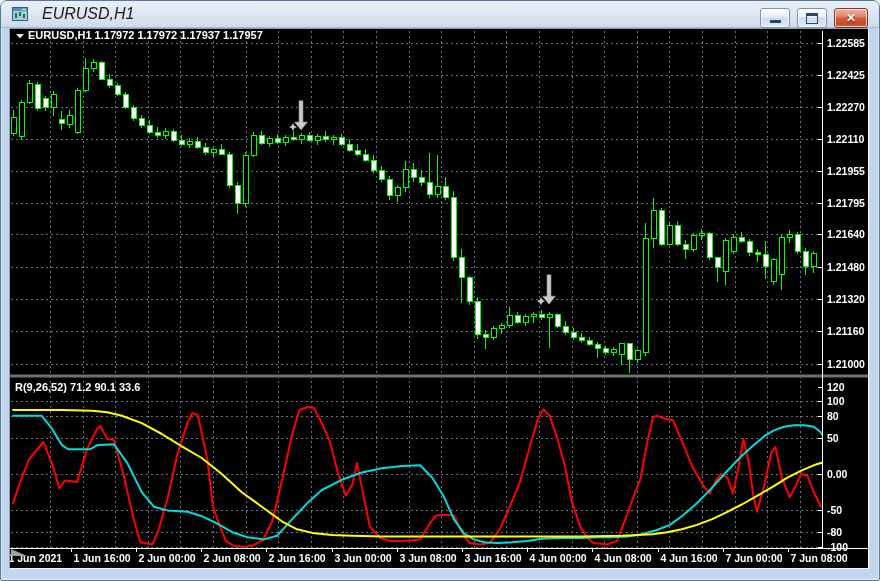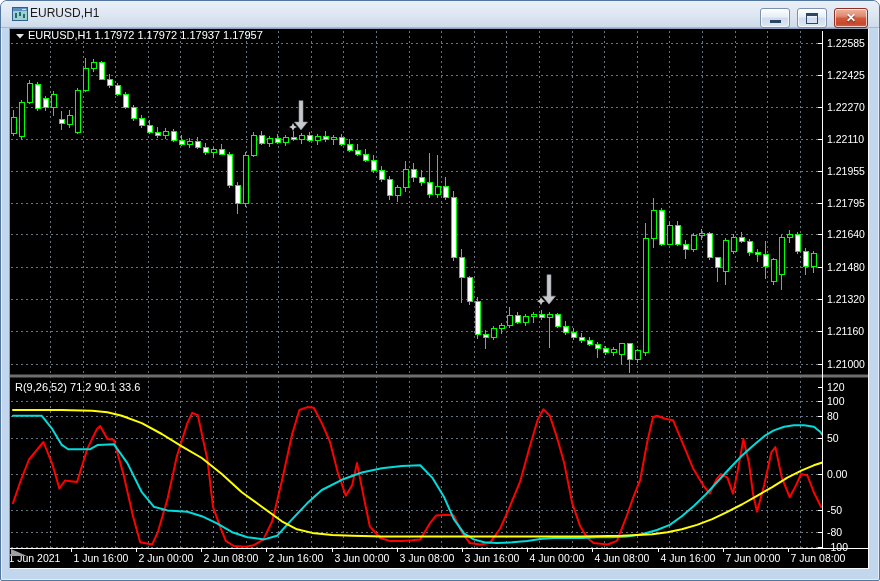--- a/index.html
+++ b/index.html
@@ -1,27 +1,27 @@
 <!DOCTYPE html>
 <html><head>
 <meta charset="utf-8">
 <style>
   html,body{margin:0;padding:0;background:#ffffff;}
   body{width:880px;height:581px;overflow:hidden;font-family:"Liberation Sans",sans-serif;}
   .window{position:relative;width:878px;height:579px;background:#c2d7ee;border:1px solid #54779e;border-radius:7px 7px 2px 2px;box-shadow:inset 0 0 0 1px rgba(255,255,255,.55);}
   .titlebar{position:absolute;left:0;top:0;width:100%;height:26px;background:linear-gradient(180deg,#eaf0f8,#dde6f2 55%,#cfdbea);border-radius:6px 6px 0 0;border-bottom:1px solid #a9bacf;}
   .app-icon{position:absolute;left:11px;top:5px;width:16px;height:16px;}
-  .title{position:absolute;left:29px;top:0;line-height:25px;font-size:12px;color:#1a1a1a;}
+  .title{position:absolute;left:41px;top:0;line-height:25px;font-size:16px;color:#1a1a1a;font-style:italic;}
   .win-buttons{position:absolute;right:11px;top:7px;display:flex;gap:7px;}
   .wbtn{display:flex;align-items:center;justify-content:center;width:28px;height:18px;border:1px solid #7d91ab;border-radius:3px;background:linear-gradient(180deg,#fdfeff,#e7eef8 45%,#cfdcee 50%,#dfe9f5);box-shadow:inset 0 0 0 1px rgba(255,255,255,.7);cursor:default;}
   .wbtn.close{width:32px;border-color:#8c3022;background:linear-gradient(180deg,#f0b2a0,#e08a72 40%,#d05a3c 52%,#c8472b 82%,#d3674c);}
   .glyph-min{display:block;width:11px;height:3px;margin-top:7px;background:#2b4765;}
   .glyph-max{display:block;width:10px;height:9px;border:1px solid #2b4765;box-shadow:inset 0 2px 0 #2b4765;background:transparent;}
   .glyph-close{color:#ffffff;font-size:12px;font-weight:bold;line-height:1;text-shadow:0 1px 1px #5c1a10;}
-  .chart-frame{position:absolute;left:8px;top:27px;width:858px;height:539px;background:#000;border-right:1px solid #f8fbfe;border-bottom:1px solid #f8fbfe;border-top:1px solid #8ba0b8;border-left:1px solid #8ba0b8;box-sizing:content-box;}
+  .chart-frame{position:absolute;left:8px;top:27px;width:858px;height:539px;background:#000;border-right:1px solid #f8fbfe;border-bottom:1px solid #f8fbfe;border-top:1px solid #8ba0b8;border-left:1px solid #8ba0b8;box-sizing:content-box;font-weight:bold;}
   #chart-svg{display:block;}
   #chart-svg text{font-family:"Liberation Sans",sans-serif;fill:#ffffff;}
 </style>
 </head>
 <body>
 
 <div class="window">
   <div class="titlebar">
     <span class="app-icon">
       <svg width="16" height="16" viewBox="0 0 16 16">

